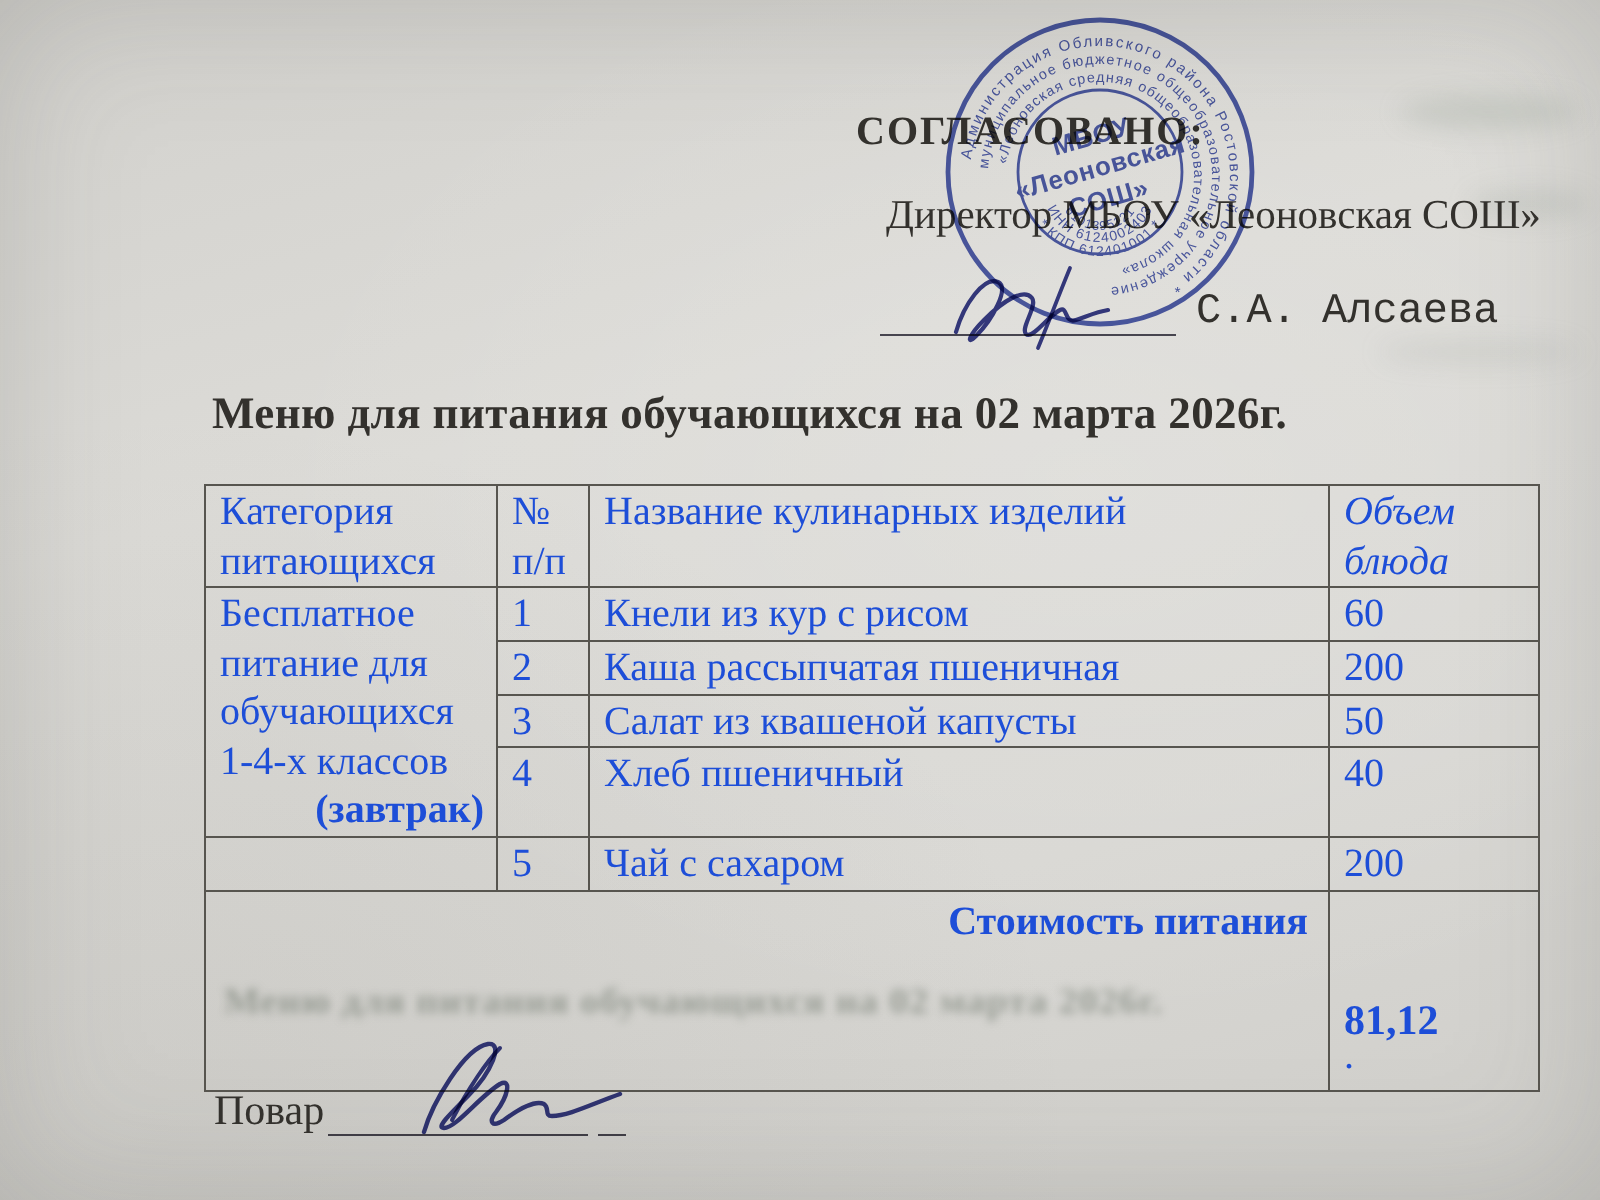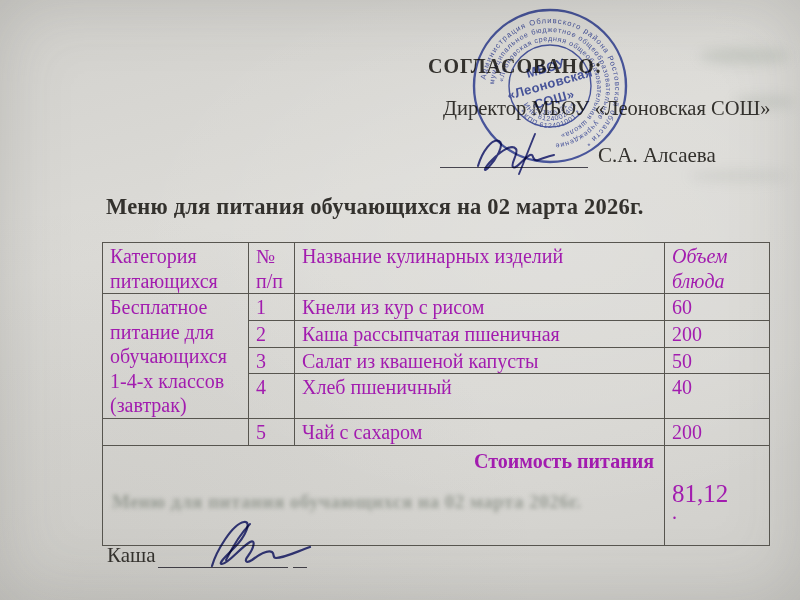--- a/index.html
+++ b/index.html
@@ -12,21 +12,21 @@
     position:absolute;inset:0;
     background:
       radial-gradient(ellipse at 68% 40%, rgba(255,255,255,0.16), rgba(255,255,255,0) 55%),
       radial-gradient(ellipse at 10% 95%, rgba(120,118,112,0.12), rgba(120,118,112,0) 45%),
       linear-gradient(165deg,#d2d1cd 0%,#dcdbd7 35%,#d8d7d3 70%,#cfceca 100%);
     box-shadow: inset 0 0 70px rgba(88,86,80,0.22);
   }
   .txt{position:absolute;color:#33312d;white-space:nowrap;}
   .approval-heading{left:428px;top:55px;font-size:20px;font-weight:bold;letter-spacing:1px;}
   .director-line{left:443px;top:97px;font-size:20.5px;}
-  .sig-row{left:440px;top:143px;display:flex;}
+  .sig-row{left:440px;top:143px;display:flex;align-items:flex-end;font-family:Liberation Mono, monospace;}
   .sig-line{display:inline-block;width:148px;height:24px;border-bottom:1.6px solid #47454f;}
   .sig-name{font-size:21px;color:#33312d;margin-left:10px;}
   .doc-title{left:106px;top:194px;font-size:22.5px;font-weight:bold;letter-spacing:0.2px;}
 
   
   .stamp{position:absolute;left:460px;top:-2px;width:180px;height:180px;
          mix-blend-mode:multiply;opacity:0.92;}
   .stamp text{fill:#4353ae;font-family:"Liberation Sans","DejaVu Sans",sans-serif;}
   .stamp circle{stroke:#4353ae;fill:none;}
   .ring-text{font-size:7.6px;letter-spacing:1.1px;}
@@ -38,38 +38,38 @@
 
   
   .ink{stroke:#3a3f8d;fill:none;stroke-linecap:round;mix-blend-mode:multiply;}
   .dir-sig{position:absolute;left:472px;top:128px;}
   .cook-sig{position:absolute;left:192px;top:514px;}
 
   
   table{
     position:absolute;left:102px;top:242px;
     border-collapse:collapse;table-layout:fixed;
-    font-size:20px;color:#a21caf;
+    font-size:20px;color:#1d4ed8;
   }
   td{border:1.6px solid #57554f;vertical-align:top;padding:1px 6px 0 7px;line-height:24.5px;overflow:hidden;}
   .c-cat{width:132px;}
   .c-num{width:32px;margin-left:16px;}
   .c-dish{width:356px;}
   .c-vol{width:91px;font-style:italic;}
   .row-h{height:50px;}
   .row-1{height:26px;}
   .row-2{height:27px;}
   .row-3{height:25px;}
   .row-4{height:45px;}
   .row-5{height:27px;}
   .row-f{height:100px;}
-  .bold{font-weight:normal;}
+  .bold{font-weight:bold;text-align:right;}
   .cat-cell div{line-height:24.6px;}
   .footer-label{text-align:right;font-weight:bold;padding-right:10px;padding-top:3px;margin-top:32px;}
-  .footer-value{padding-top:36px;line-height:22px;font-size:25px;}
+  .footer-value{padding-top:52px;line-height:22px;font-size:21px;font-weight:bold;}
   .footer-dot{line-height:14px;}
 
   
   .cook-row{left:107px;top:543px;font-size:21px;display:flex;align-items:flex-end;}
   .cook-underline{display:inline-block;width:130px;height:24px;border-bottom:1.7px solid #3f3d45;margin-left:2px;}
   .cook-dash{display:inline-block;width:14px;height:24px;border-bottom:1.7px solid #3f3d45;margin-left:5px;}
 
   
   .bleed{
     position:absolute;left:112px;top:491px;width:520px;
@@ -177,21 +177,21 @@
       <div class="footer-value">81,12</div>
       <div class="footer-dot">.</div>
     </td>
   </tr>
 </tbody>
   </table>
 
 <div class="bleed">Меню для питания обучающихся на 02 марта 2026г.</div>
 
 <div class="txt cook-row">
-  <span>Каша</span>
+  <span>Повар</span>
   <span class="cook-underline"></span>
   <span class="cook-dash"></span>
 </div>
 
 <svg class="cook-sig" width="130" height="62" viewBox="0 0 130 62">
   <path class="ink" stroke-width="2.2" d="M20,52 C24,38 40,10 52,8 C60,7 54,22 42,34 C32,44 26,50 30,50 C36,50 48,34 58,28 C64,25 62,34 56,42 C52,47 54,50 60,46 C68,40 76,36 80,38 C83,40 80,44 84,44 C92,44 104,38 118,33"></path>
   <path class="ink" stroke-width="2" d="M34,46 C42,30 52,16 58,10"></path>
 </svg>
 
 </body></html>

